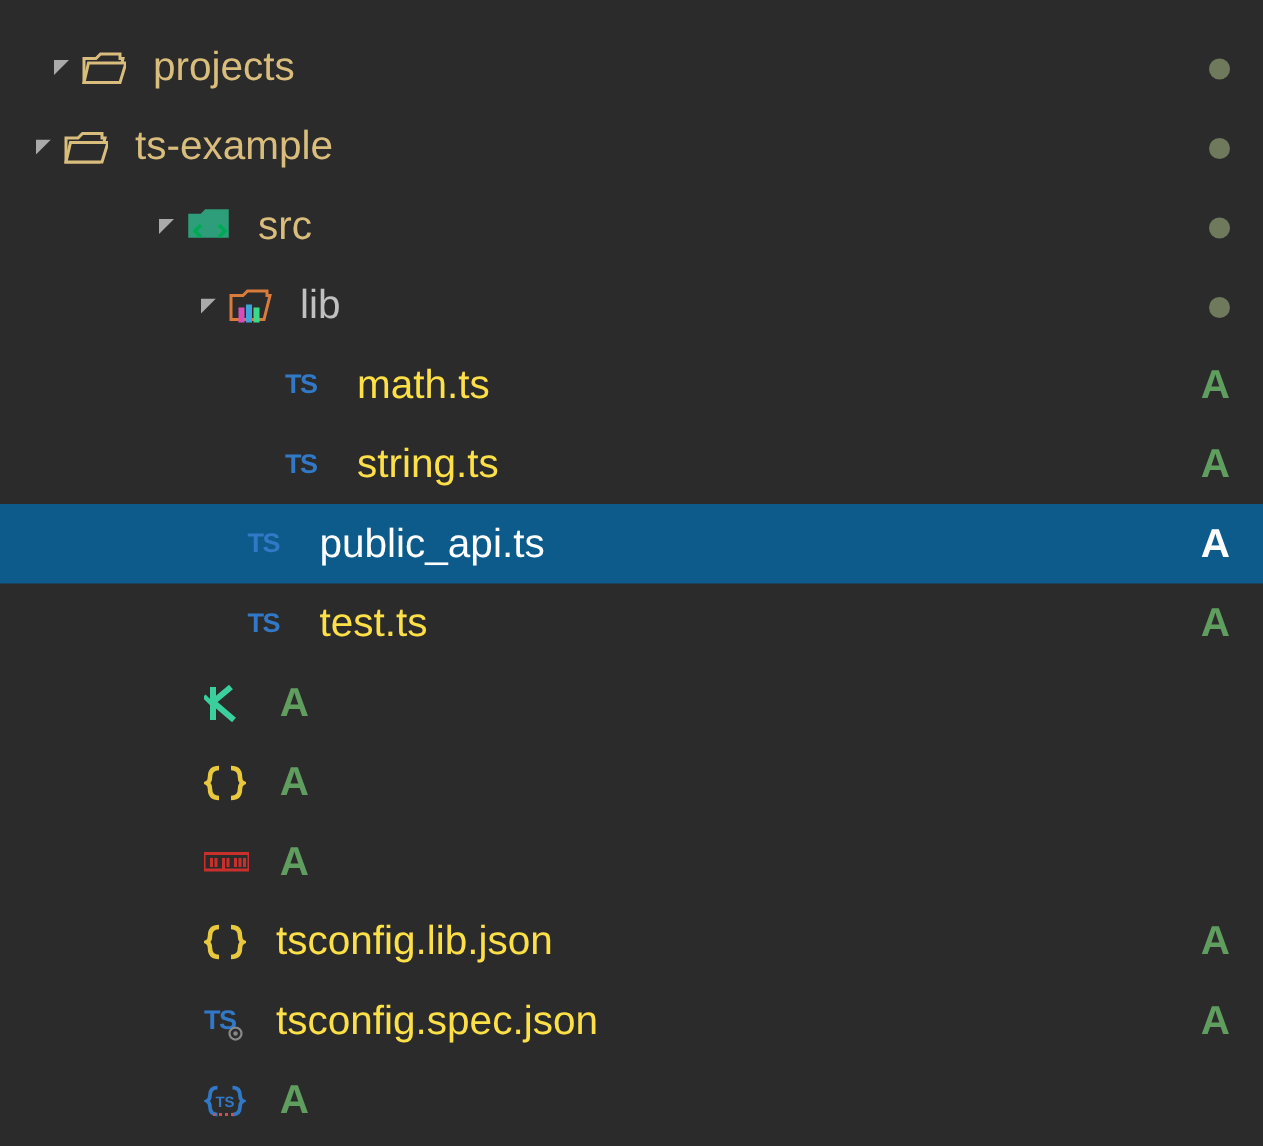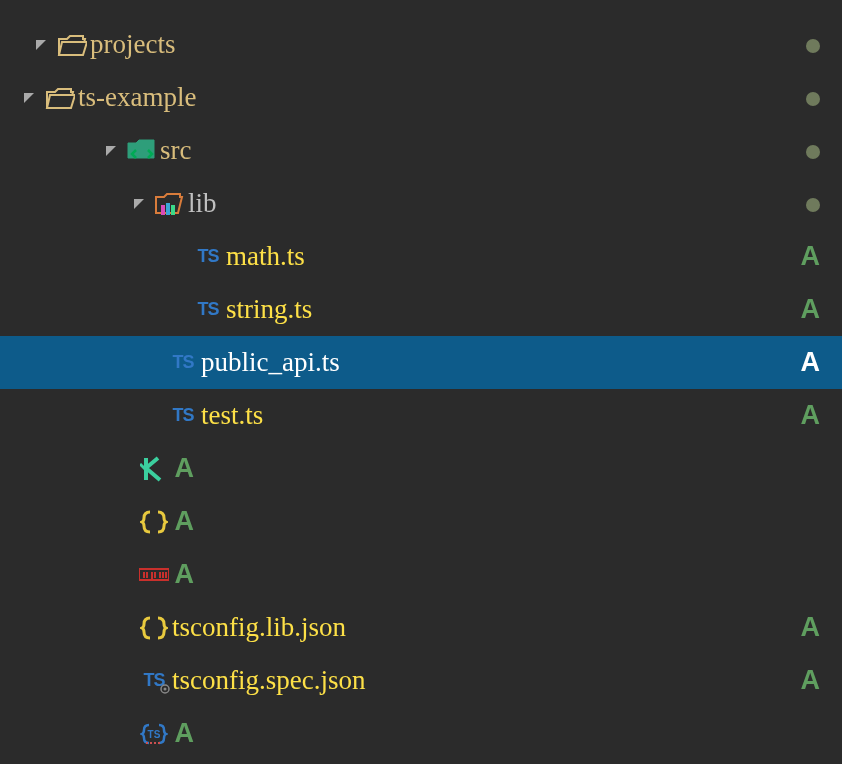--- a/index.html
+++ b/index.html
@@ -33,25 +33,25 @@
     justify-content: center;
     color: #6f6f6f;
     font-size: 12px;
     margin-right: 2px;
   }
   .icon {
     width: 36px;
     height: 30px;
     display: inline-flex;
     align-items: center;
-    justify-content: center;
+    justify-content: flex-start;
+    margin-right: 12px;
   }
   .label {
     flex: 1;
-    font-family: Liberation Serif, serif;
   }
   .folder-label { color: #d9bd7c; }
   .file-label { color: #fde047; }
   .lib-label { color: #c0c0c0; }
   .status {
     width: 22px;
     text-align: right;
     font-weight: 600;
     font-size: 27px;
   }

